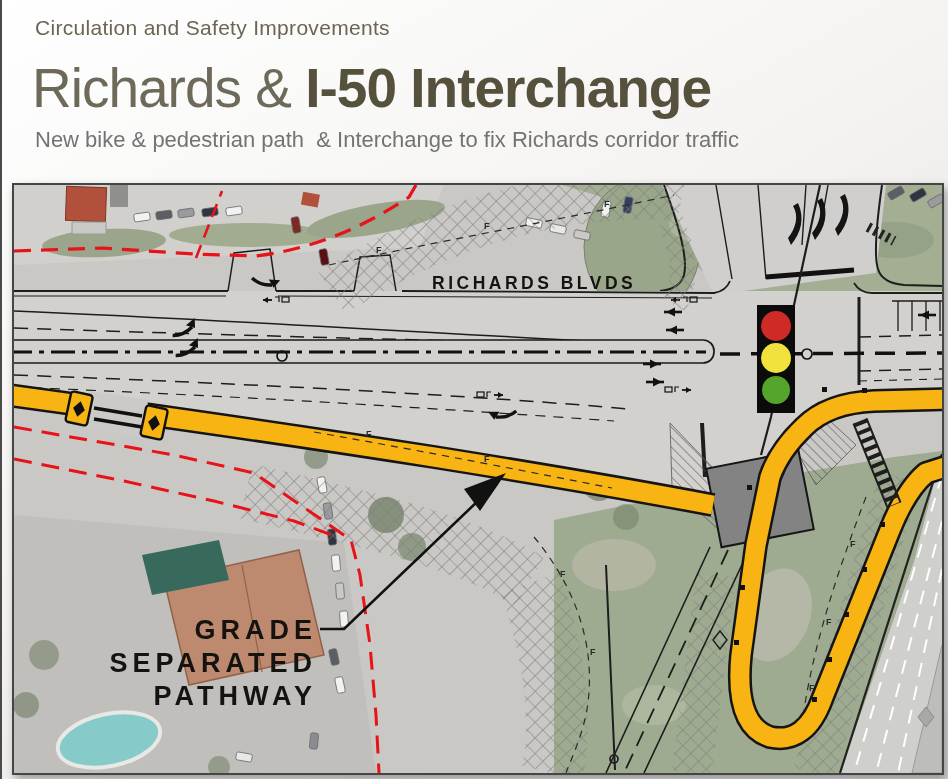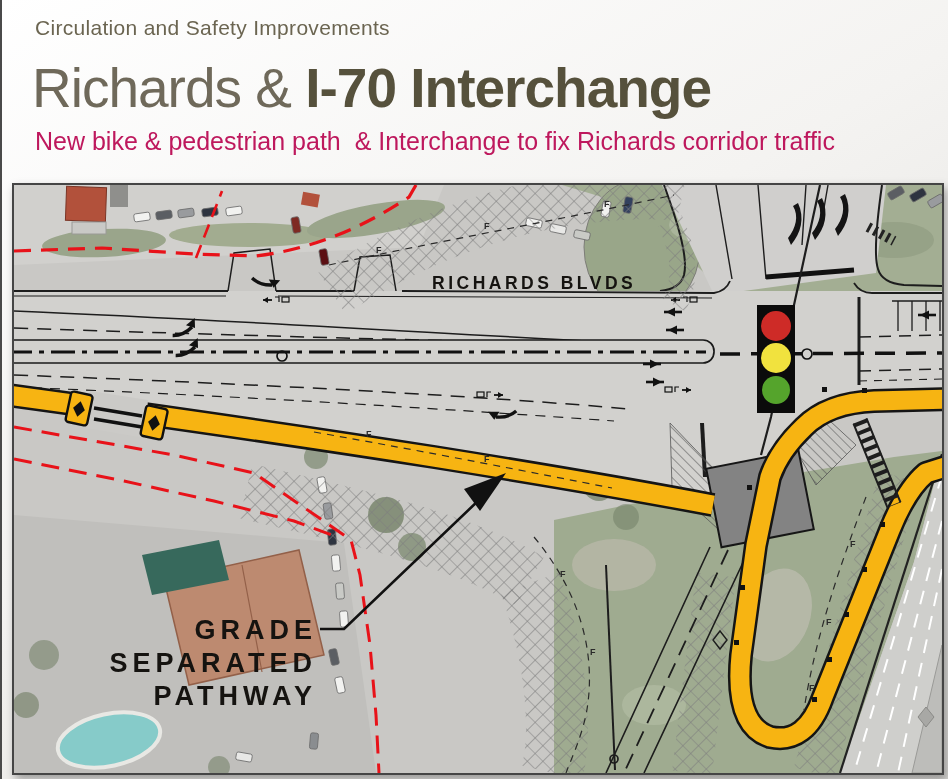--- a/index.html
+++ b/index.html
@@ -6,35 +6,35 @@
   body{
     width:948px;height:779px;position:relative;overflow:hidden;
     background:linear-gradient(150deg,#ffffff 0%,#f4f3f1 45%,#dddcd9 100%);
     font-family:"Liberation Sans", sans-serif;
     border-left:2px solid #4a4a4a;
     box-sizing:border-box;
   }
   .eyebrow{position:absolute;left:33px;top:16px;font-size:21px;color:#6b6551;letter-spacing:.3px;}
   .title{position:absolute;left:30px;top:56px;font-size:55px;color:#6f695a;white-space:nowrap;letter-spacing:-1px;}
   .title .bold{font-weight:bold;color:#56513c;}
-  .subtitle{position:absolute;left:33px;top:127px;font-size:25px;color:#be185d;white-space:pre;}
+  .subtitle{position:absolute;left:33px;top:127px;font-size:22px;color:#737373;white-space:pre;}
   .map{
     position:absolute;left:10px;top:183px;width:928px;height:588px;
     border:2px solid #454545;background:#c9c8c5;
     box-shadow:3px 5px 9px rgba(40,40,40,.4);
   }
   .map svg{display:block;}
   text.plan{font-family:"Liberation Sans",sans-serif;font-weight:bold;fill:#151310;}
   .fence{font-family:"Liberation Sans",sans-serif;font-size:9px;font-weight:bold;fill:#2a2a2a;}
 </style>
 </head>
 <body>
 
 <div class="eyebrow">Circulation and Safety Improvements</div>
-<div class="title"><span>Richards &amp; </span><span class="bold">I-70 Interchange</span></div>
+<div class="title"><span>Richards &amp; </span><span class="bold">I-50 Interchange</span></div>
 <div class="subtitle">New bike &amp; pedestrian path  &amp; Interchange to fix Richards corridor traffic</div>
 
 <div class="map">
 <svg width="928" height="588" viewBox="0 0 928 588">
 <defs>
   <pattern id="xh" width="11" height="11" patternUnits="userSpaceOnUse" patternTransform="rotate(45)">
     <path d="M0 0 H11 M0 0 V11" stroke="#7e7e7e" stroke-width="1.2" fill="none"></path>
   </pattern>
   <pattern id="dh" width="7" height="7" patternUnits="userSpaceOnUse" patternTransform="rotate(45)">
     <path d="M0 0 H7" stroke="#555" stroke-width="1.1" fill="none"></path>

